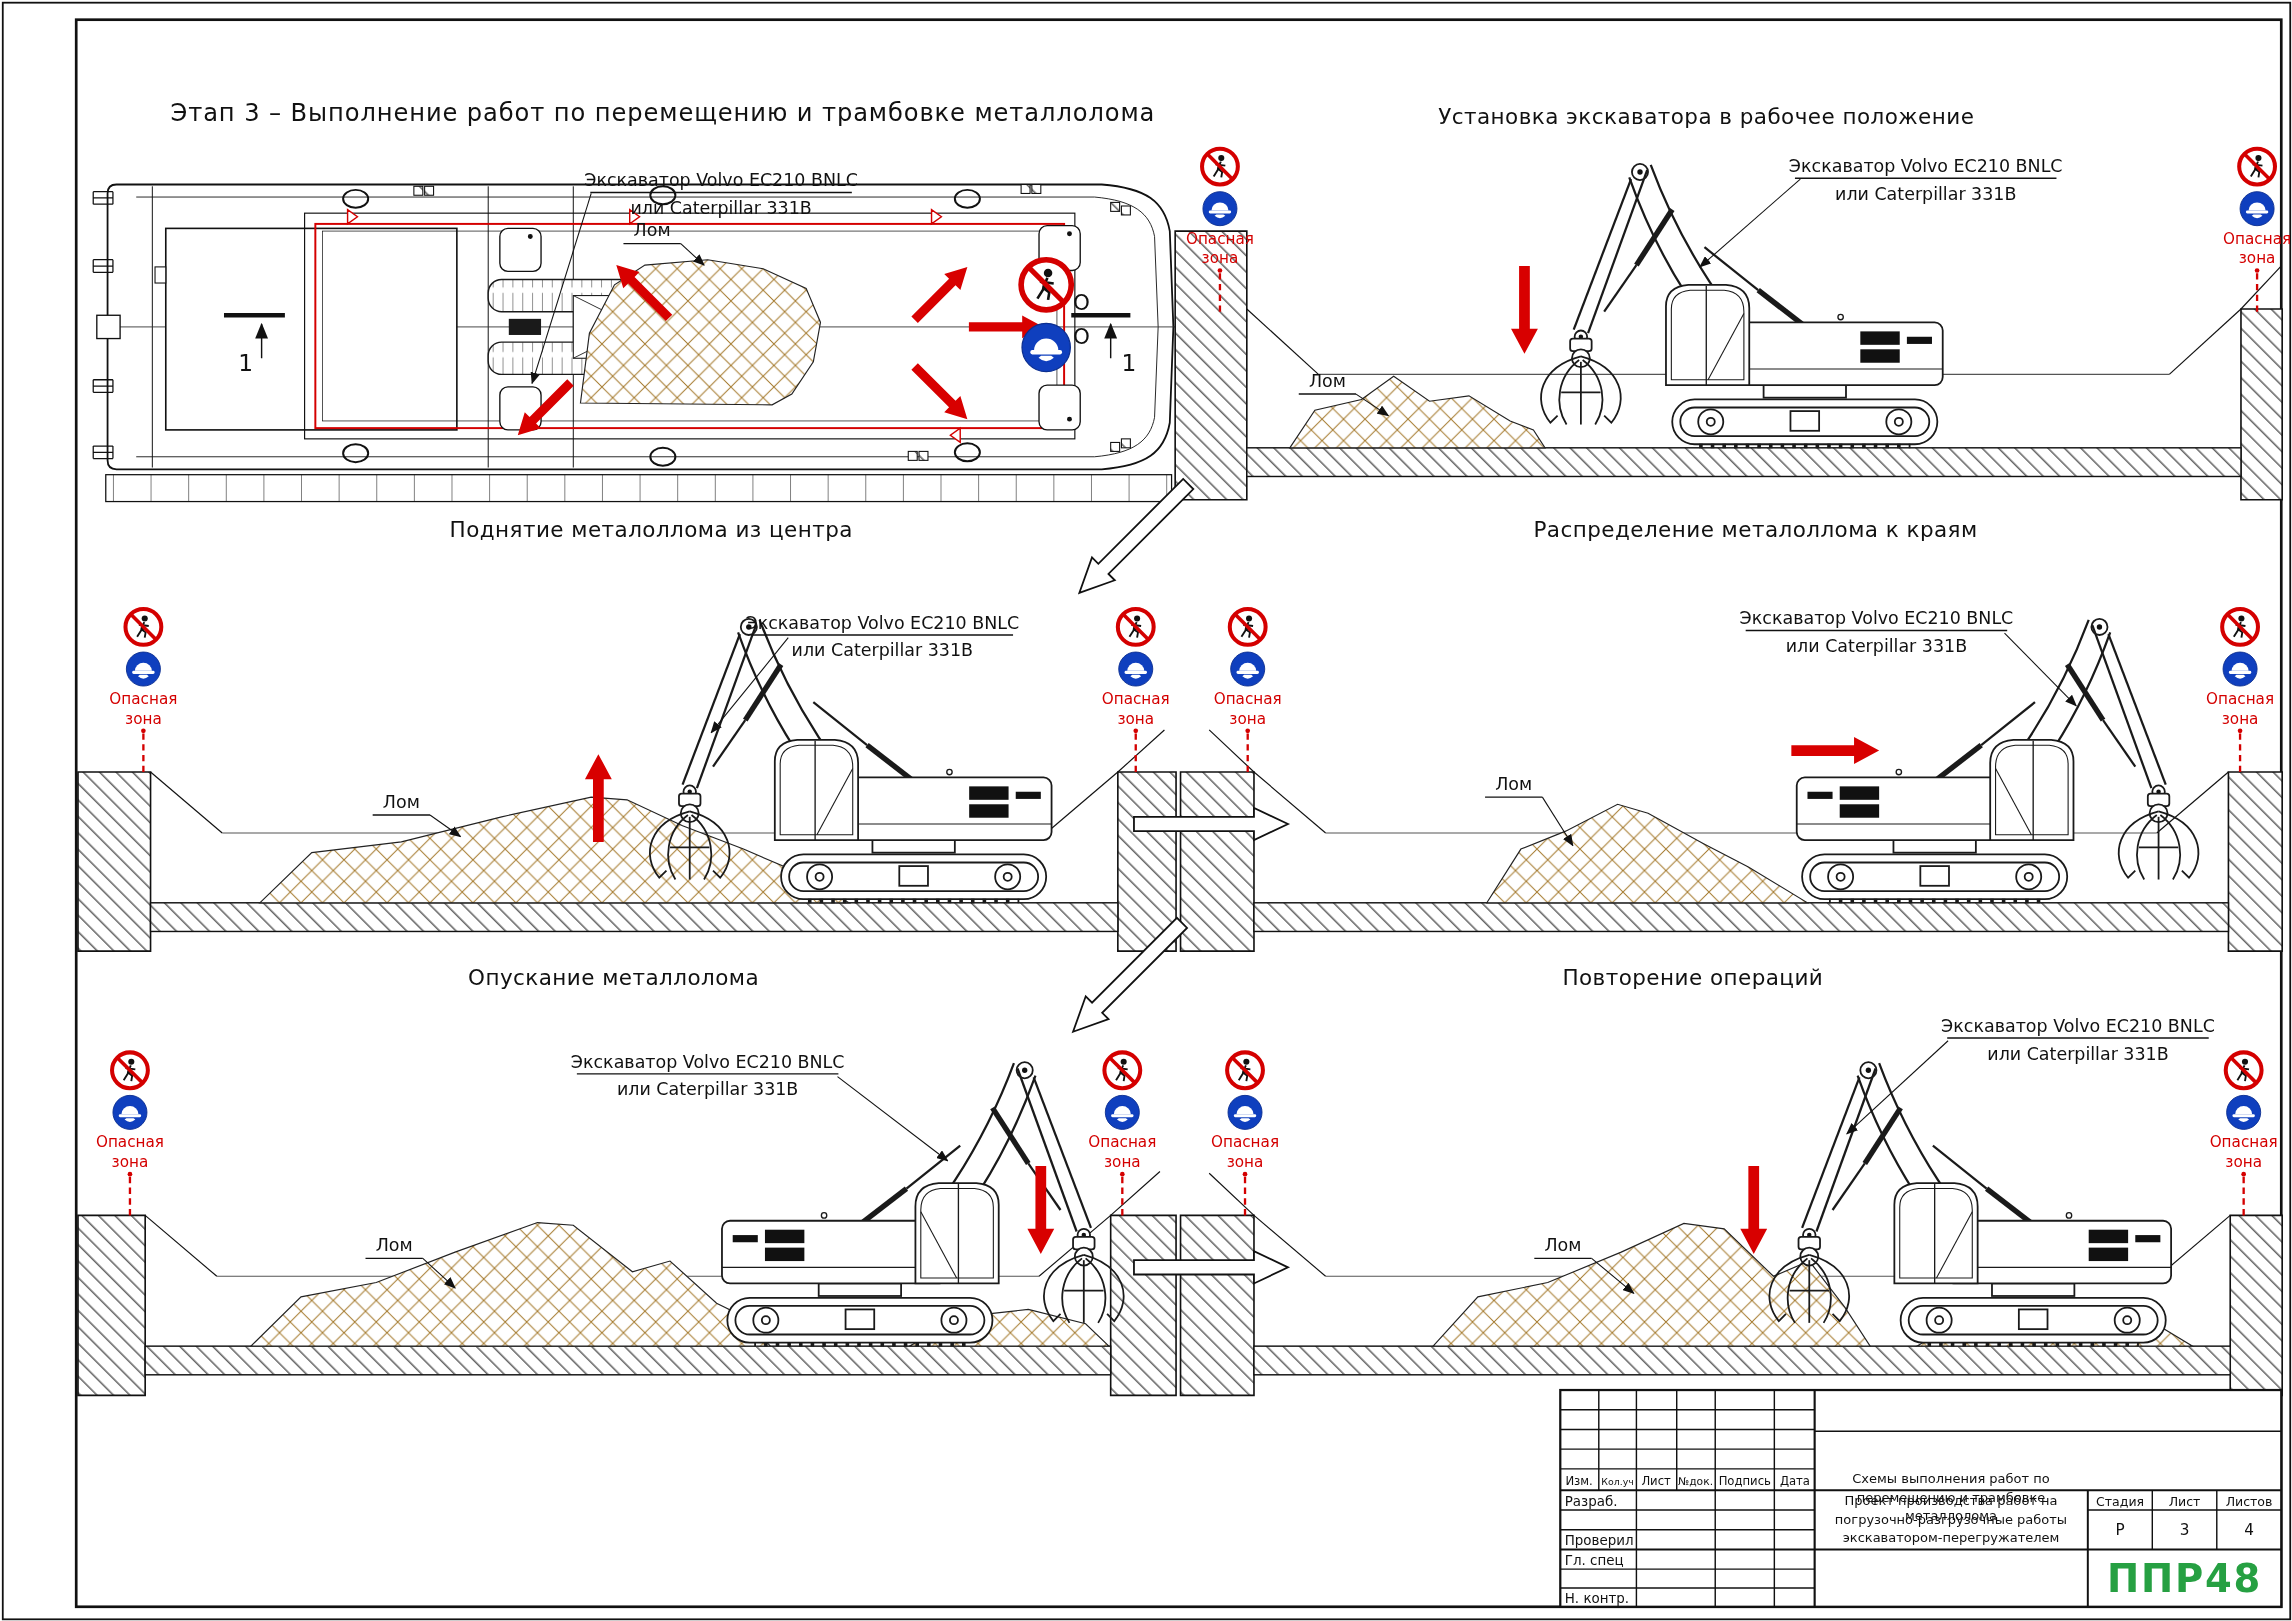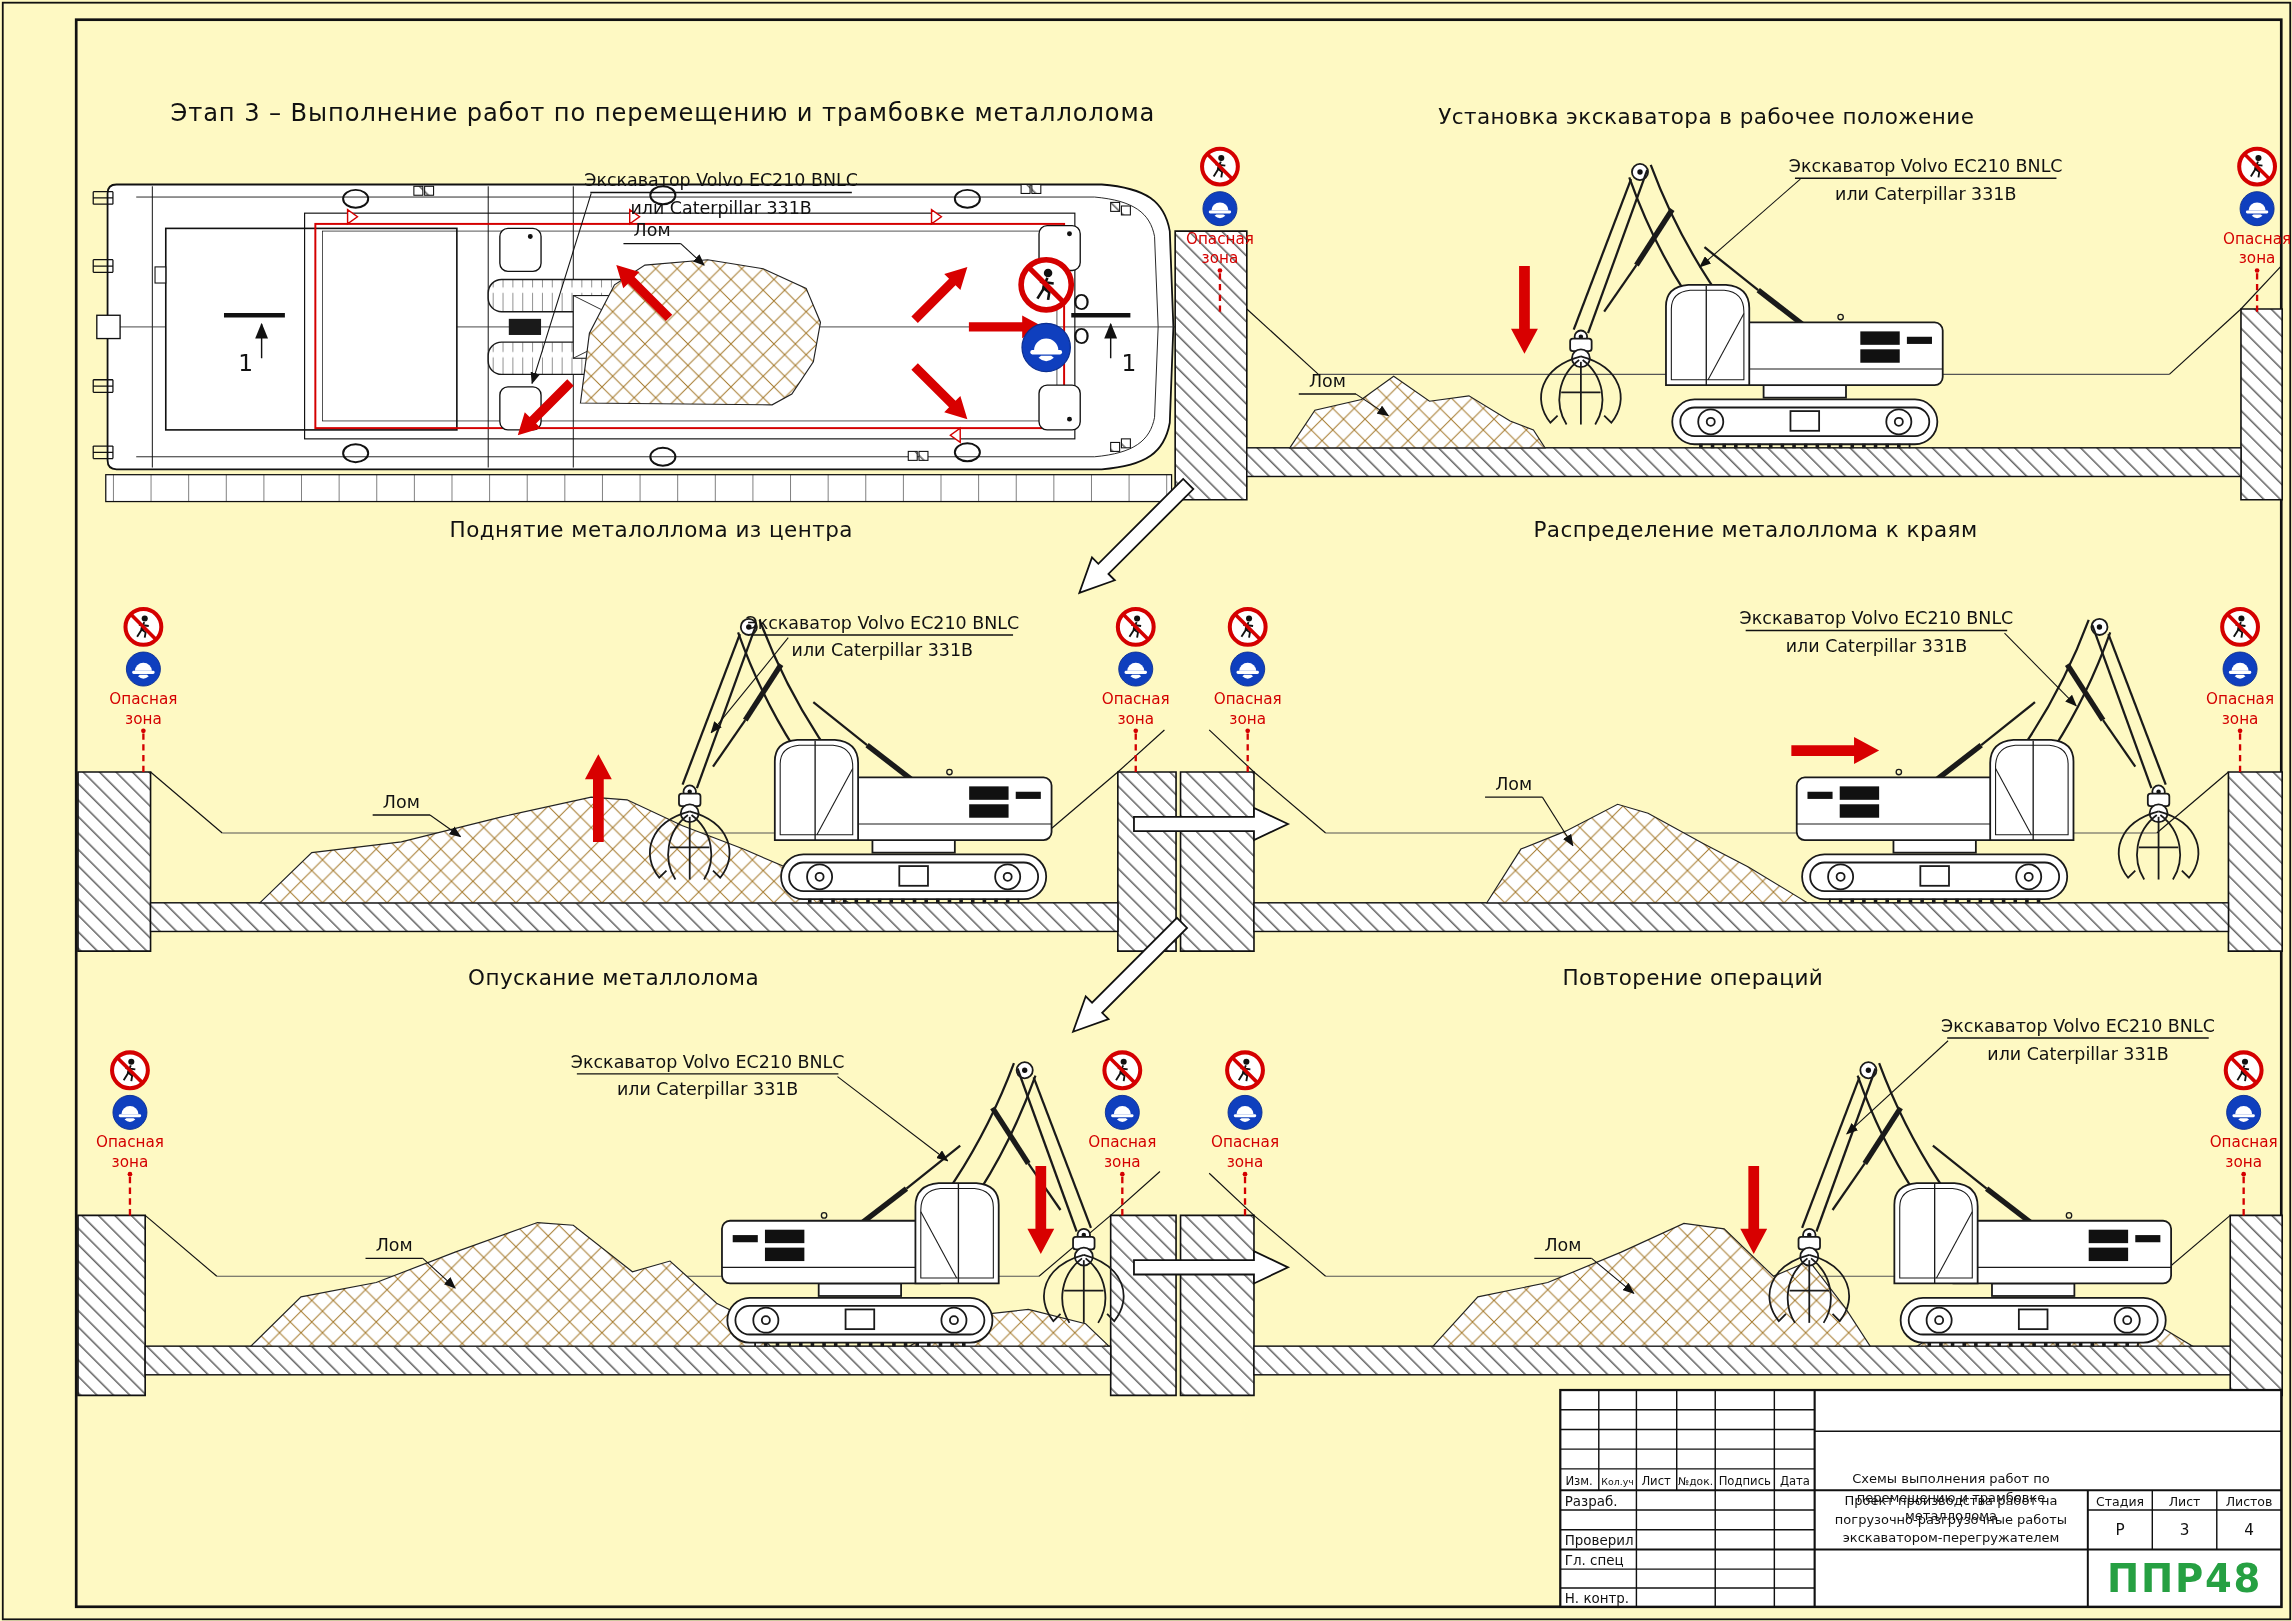--- a/index.html
+++ b/index.html
@@ -1,16 +1,16 @@
 <!DOCTYPE html>
 <html style="font-size:14.3px"><head>
 <meta charset="utf-8">
 <style>
   html,body{margin:0;padding:0;background:#e8e8e8;}
-  .page{position:relative;width:2293px;height:1622px;background:#fef9c3;overflow:hidden;
+  .page{position:relative;width:2293px;height:1622px;background:#ffffff;overflow:hidden;
         font-family:"DejaVu Sans",sans-serif;}
   svg{position:absolute;left:0;top:0;}
   svg text{font-family:"DejaVu Sans",sans-serif;fill:#111;}
   .tb-text{position:absolute;display:flex;align-items:center;justify-content:center;
            text-align:center;color:#111;font-size:13px;line-height:1.45;}
 </style>
 </head>
 <body>
 
 <div class="page">

